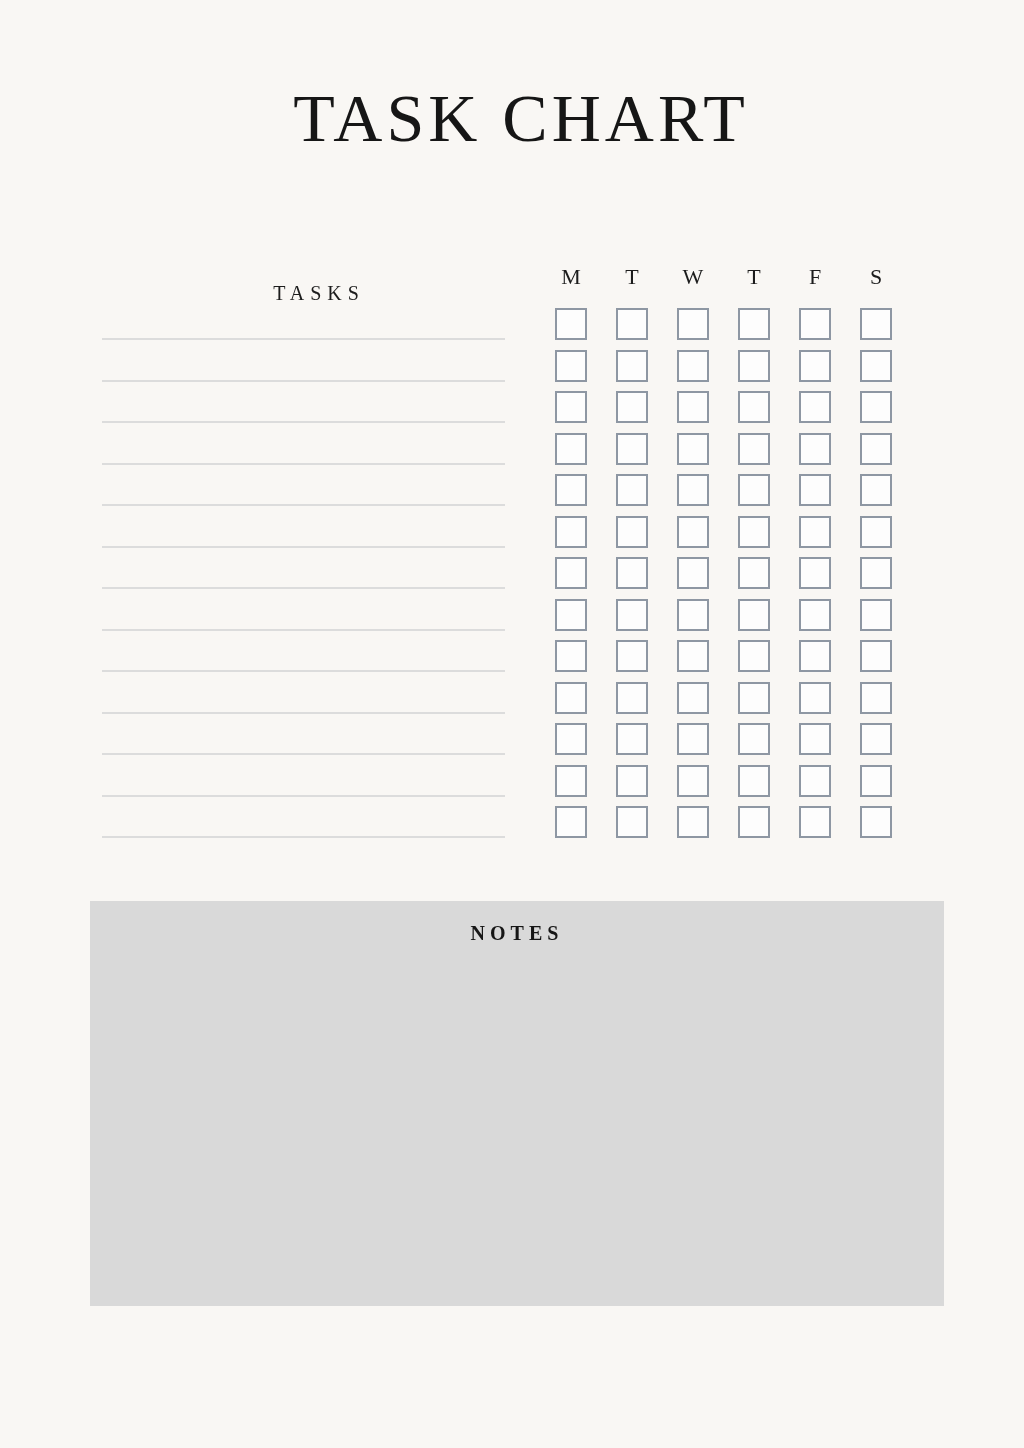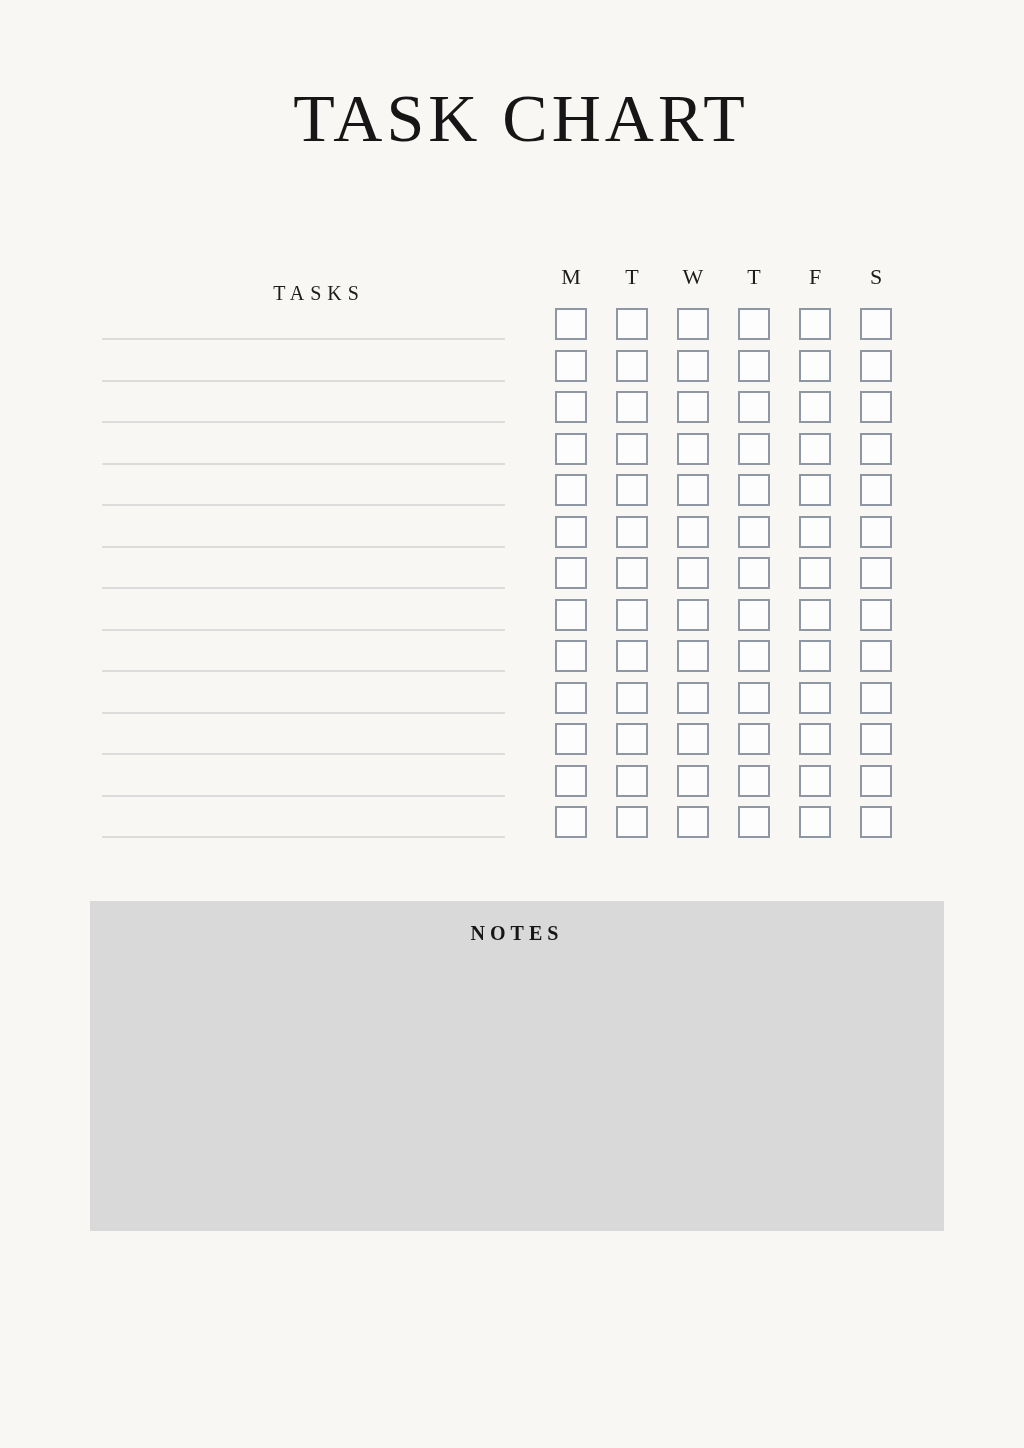--- a/index.html
+++ b/index.html
@@ -68,21 +68,21 @@
   }
   .checkbox {
     box-sizing: border-box;
     width: 32px; height: 32px;
     border: 2px solid var(--checkbox-border);
     background: var(--checkbox-fill);
   }
   .notes-box {
     position: absolute;
     left: 90px; top: 901px;
-    width: 854px; height: 330px;
+    width: 854px; height: 405px;
     background: var(--notes-background);
   }
   .notes-header {
     padding-top: 21px;
     text-align: center;
     font-size: 20px;
     font-weight: 700;
     letter-spacing: 5px;
     color: var(--text);
   }

